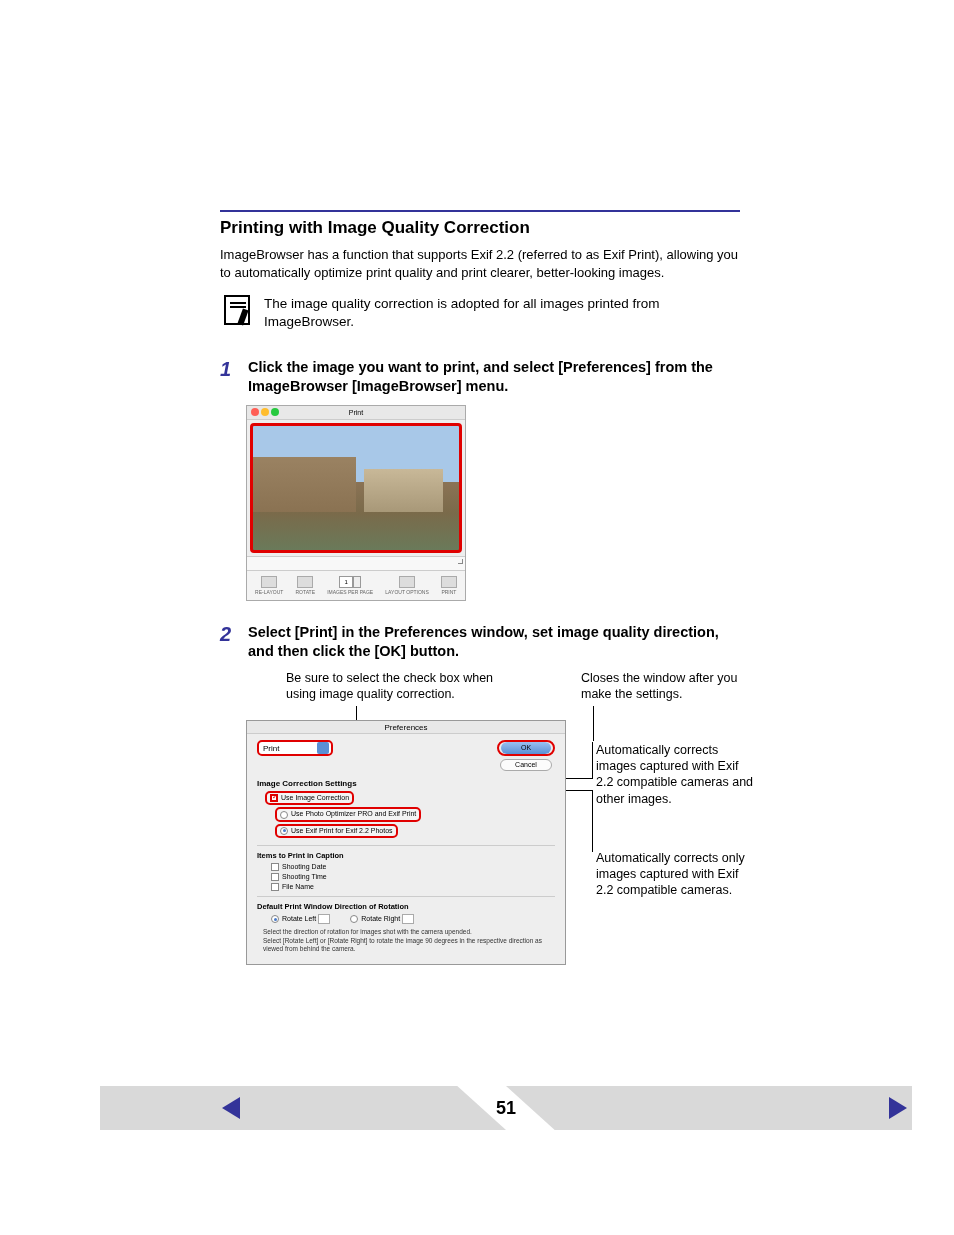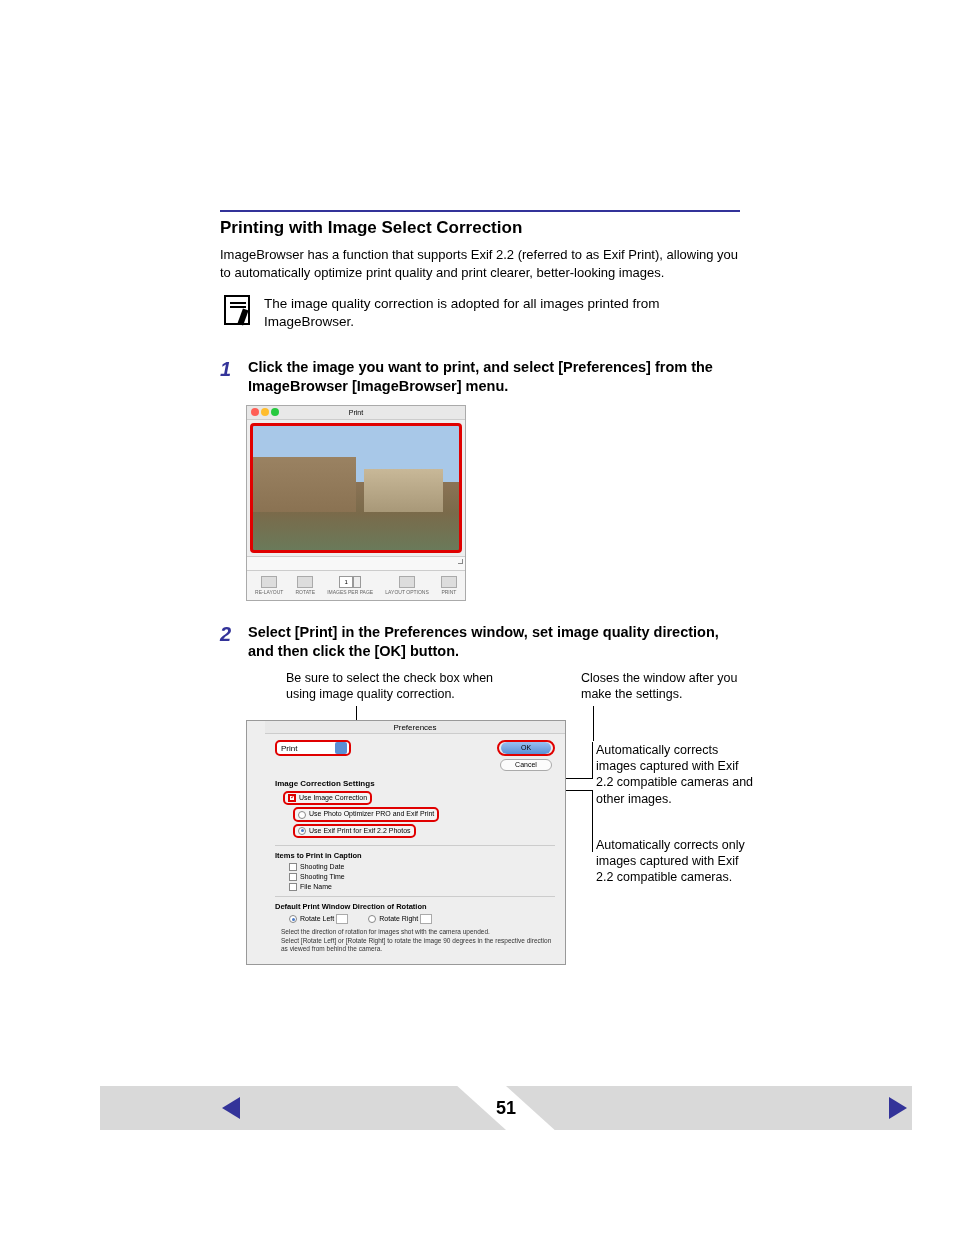--- a/index.html
+++ b/index.html
@@ -171,21 +171,20 @@
     width: 160px;
   }
 
   
   .pref-window {
     width: 320px;
     background: #eee;
     border: 1px solid #999;
     font-size: 8px;
     position: relative;
-    padding-left: 18px;
   }
   .pref-title {
     height: 13px;
     text-align: center;
     line-height: 13px;
     background: #e8e8e8;
     border-bottom: 1px solid #ccc;
   }
   .pref-body { padding: 6px 10px 10px; }
   .pref-row-top {
@@ -310,21 +309,21 @@
     cursor: pointer;
   }
   .nav-prev { border-right: 18px solid #333399; left: 122px; }
   .nav-next { border-left: 18px solid #333399; right: 5px; }
 </style>
 </head>
 <body>
 
 <div class="content">
   <div class="hr"></div>
-  <div class="section-title">Printing with Image Select Correction</div>
+  <div class="section-title">Printing with Image Quality Correction</div>
   <div class="body-text">ImageBrowser has a function that supports Exif 2.2 (referred to as Exif Print), allowing you to automatically optimize print quality and print clearer, better-looking images.</div>
 
   <div class="note-row">
     <div class="note-icon"></div>
     <div class="note-text">The image quality correction is adopted for all images printed from ImageBrowser.</div>
   </div>
 
   <div class="step">
     <div class="step-num">1</div>
     <div class="step-text">Click the image you want to print, and select [Preferences] from the ImageBrowser [ImageBrowser] menu.</div>
@@ -380,21 +379,21 @@
     <div class="step-text">Select [Print] in the Preferences window, set image quality direction, and then click the [OK] button.</div>
   </div>
 
   <div class="callouts">
     <div class="callout-top">
       <div class="callout-left">Be sure to select the check box when using image quality correction.</div>
       <div class="callout-right">Closes the window after you make the settings.</div>
     </div>
 
     <div class="callout-side" style="top:72px;">Automatically corrects images captured with Exif 2.2 compatible cameras and other images.</div>
-    <div class="callout-side" style="top:167px;">Automatically corrects only images captured with Exif 2.2 compatible cameras.</div>
+    <div class="callout-side" style="top:180px;">Automatically corrects only images captured with Exif 2.2 compatible cameras.</div>
 
     <div class="leader" style="left:110px; top:36px; width:1px; height:56px;"></div>
     <div class="leader" style="left:347px; top:36px; width:1px; height:35px;"></div>
     <div class="leader" style="left:254px; top:108px; width:92px; height:1px;"></div>
     <div class="leader" style="left:346px; top:108px; width:1px; height:1px;"></div>
     <div class="leader" style="left:346px; top:72px; width:1px; height:36px;"></div>
     <div class="leader" style="left:228px; top:120px; width:118px; height:1px;"></div>
     <div class="leader" style="left:346px; top:120px; width:1px; height:62px;"></div>
 
     <div class="pref-window">

